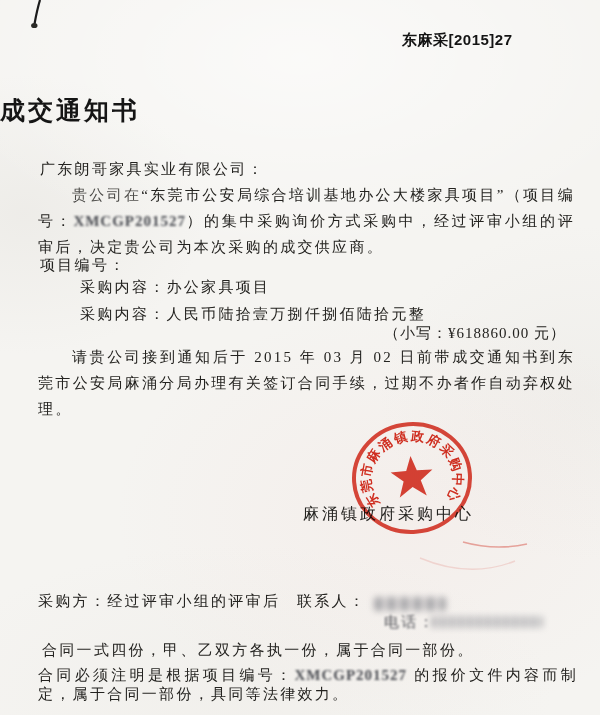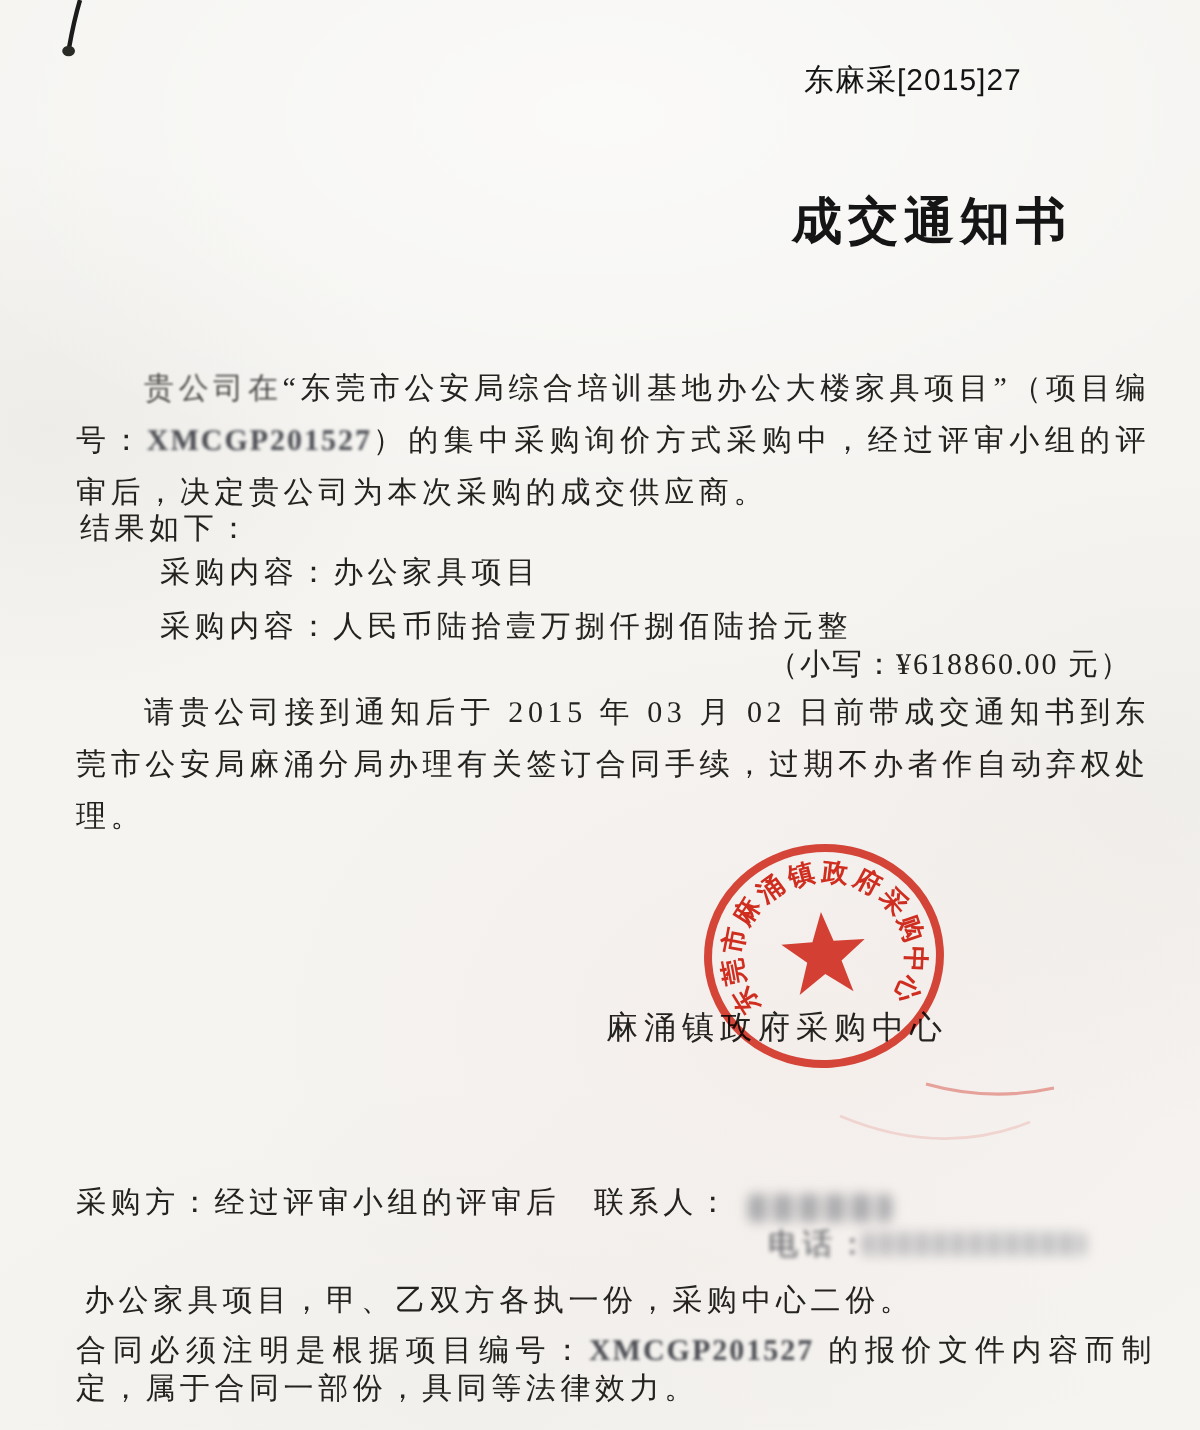--- a/index.html
+++ b/index.html
@@ -15,24 +15,24 @@
       radial-gradient(ellipse 300px 240px at 98% 55%, rgba(208,205,198,0.14), transparent 70%),
       radial-gradient(ellipse 420px 200px at 40% 97%, rgba(214,208,200,0.12), transparent 75%),
       #f5f4f1;
     font-family:"Liberation Serif","DejaVu Serif",serif;
     color:#1e1d1b;
   }
   .abs{position:absolute;}
   .docnum{
     top:31px;left:402px;
     font-family:"Liberation Sans","DejaVu Sans",sans-serif;
-    font-weight:normal;font-size:15px;letter-spacing:0.5px;color:#141414;
+    font-weight:bold;font-size:15px;letter-spacing:0.5px;color:#141414;
   }
   .title{
-    top:94px;left:0;width:536px;text-align:right;
+    top:94px;left:0;width:536px;text-align:left;
     font-family:"Liberation Sans","DejaVu Sans",sans-serif;
     font-weight:bold;font-size:25px;letter-spacing:3px;color:#151515;
   }
   .bodytext{
     font-size:15px;line-height:26px;letter-spacing:2.3px;color:#242320;
   }
   .para{
     left:38px;width:537px;text-align:justify;text-indent:34px;
   }
   .code-blur{
@@ -76,26 +76,27 @@
 
   <svg class="abs scratch-svg" width="30" height="36" viewBox="0 0 30 36">
     <path d="M18 0 Q15 10 12.5 24" stroke="#1b1b1b" stroke-width="2.2" fill="none"></path>
     <ellipse cx="12.3" cy="25.5" rx="3.2" ry="2.6" fill="#2a2a26"></ellipse>
   </svg>
 
   <div class="abs docnum">东麻采[2015]27</div>
 
   <div class="abs title">成交通知书</div>
 
+  <div class="abs bodytext" style="top:156px;left:40px;">广东朗哥家具实业有限公司：</div>
 
   <div class="abs bodytext para" style="top:182px;font-family:Liberation Serif, serif;">
     <span class="smudge">贵公司在</span><span>“东莞市公安局综合培训基地办公大楼家具项目”（项目编号：</span><span class="code-blur">XMCGP201527</span><span>）的集中采购询价方式采购中，经过评审小组的评审后，决定贵公司为本次采购的成交供应商。</span>
   </div>
 
-  <div class="abs bodytext" style="top:252px;left:40px;">结果如下：</div>
+  <div class="abs bodytext" style="top:252px;left:40px;">项目编号：</div>
 
   <div class="abs bodytext indent1" style="top:274px;">采购内容：办公家具项目</div>
 
   <div class="abs bodytext indent1" style="top:301px;">采购内容：人民币陆拾壹万捌仟捌佰陆拾元整</div>
 
   <div class="abs bodytext small-amount" style="top:320px;">（小写：¥618860.00 元）</div>
 
   <div class="abs bodytext para" style="top:344px;">请贵公司接到通知后于 2015 年 03 月 02 日前带成交通知书到东莞市公安局麻涌分局办理有关签订合同手续，过期不办者作自动弃权处理。</div>
 
   <div class="abs signer">麻涌镇政府采购中心</div>
@@ -123,19 +124,19 @@
     <path d="M138 149 Q170 158 202 151" stroke="#d93021" stroke-width="1.6" fill="none" opacity="0.4"></path>
     <path d="M95 165 Q145 186 190 168" stroke="#d93021" stroke-width="1.4" fill="none" opacity="0.14"></path>
   </svg>
 
   <div class="abs footer-line" style="top:592px;left:38px;">采购方：经过评审小组的评审后</div>
   <div class="abs footer-line" style="top:592px;left:297px;">联系人：</div>
   <div class="abs redact redact-name"></div>
   <div class="abs footer-line blur-label" style="top:613px;left:384px;">电话：</div>
   <div class="abs redact redact-phone"></div>
 
-  <div class="abs footer-line" style="top:641px;left:42px;">办公家具项目，甲、乙双方各执一份，采购中心二份。</div>
+  <div class="abs footer-line" style="top:641px;left:42px;">合同一式四份，甲、乙双方各执一份，属于合同一部份。</div>
 
   <div class="abs footer-line" style="top:666px;left:38px;width:540px;text-align:justify;">
     <span>合同必须注明是根据项目编号：</span><span class="code-blur">XMCGP201527</span><span> 的报价文件内容而制定，属于合同一部份，具同等法律效力。</span>
   </div>
 
 </div>
 
 </body></html>

